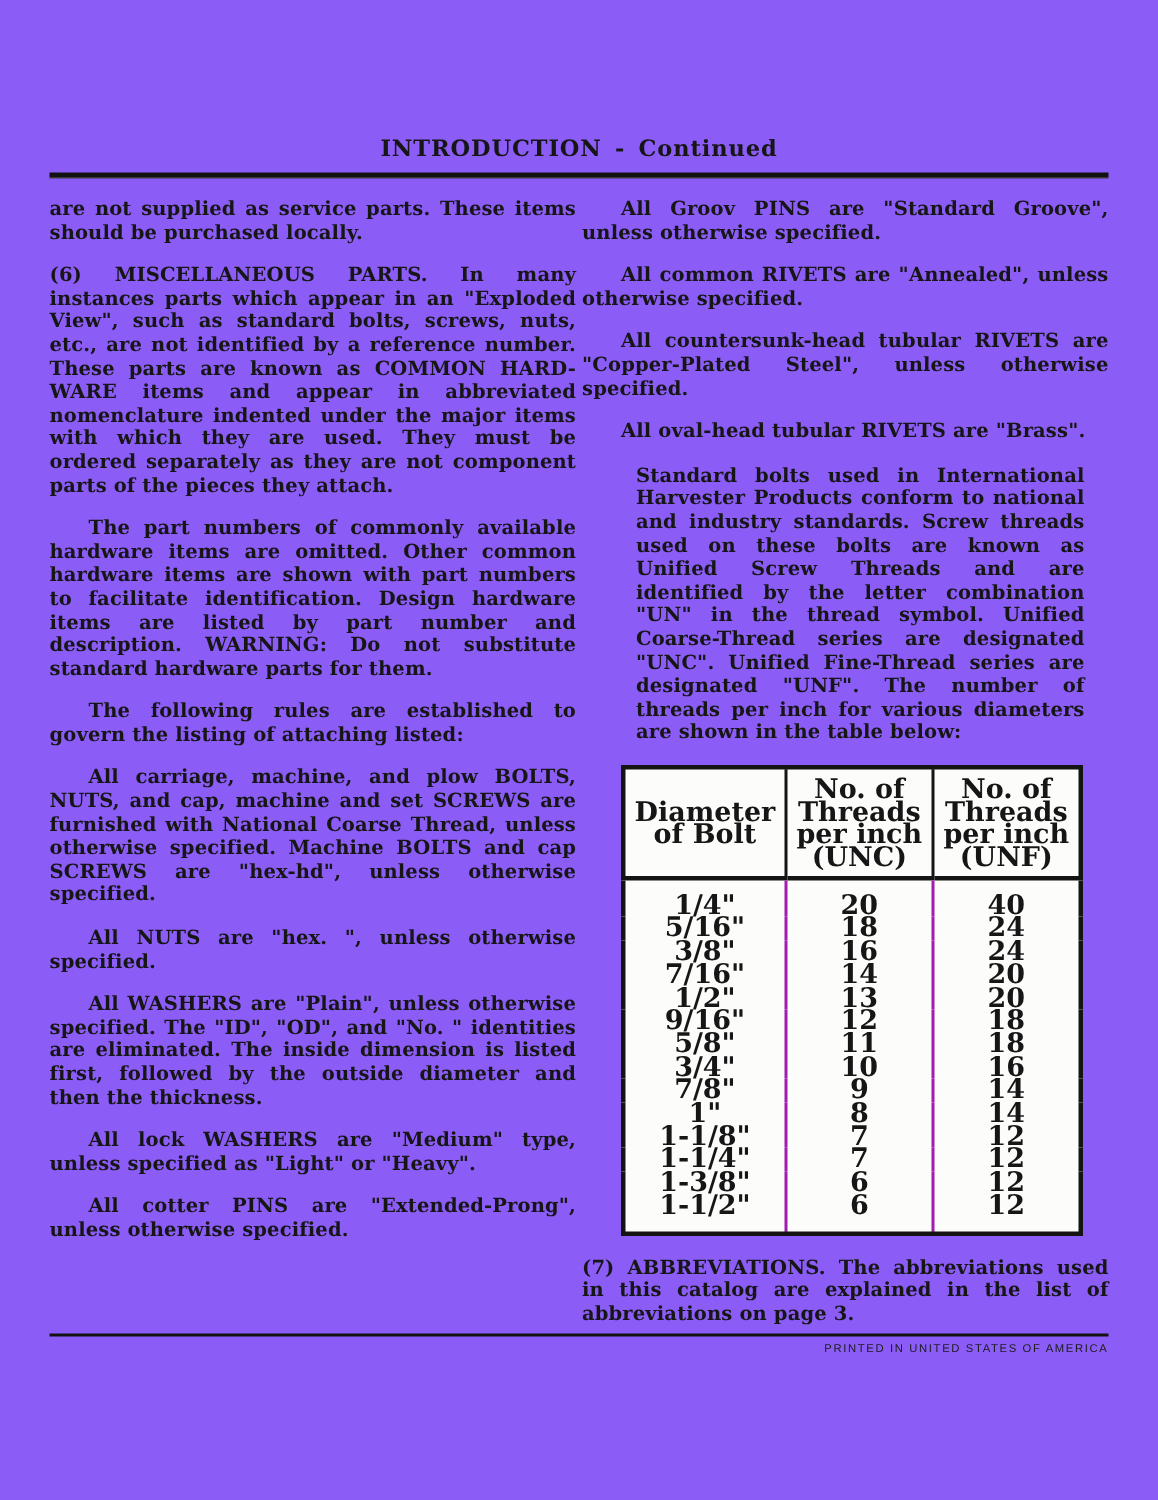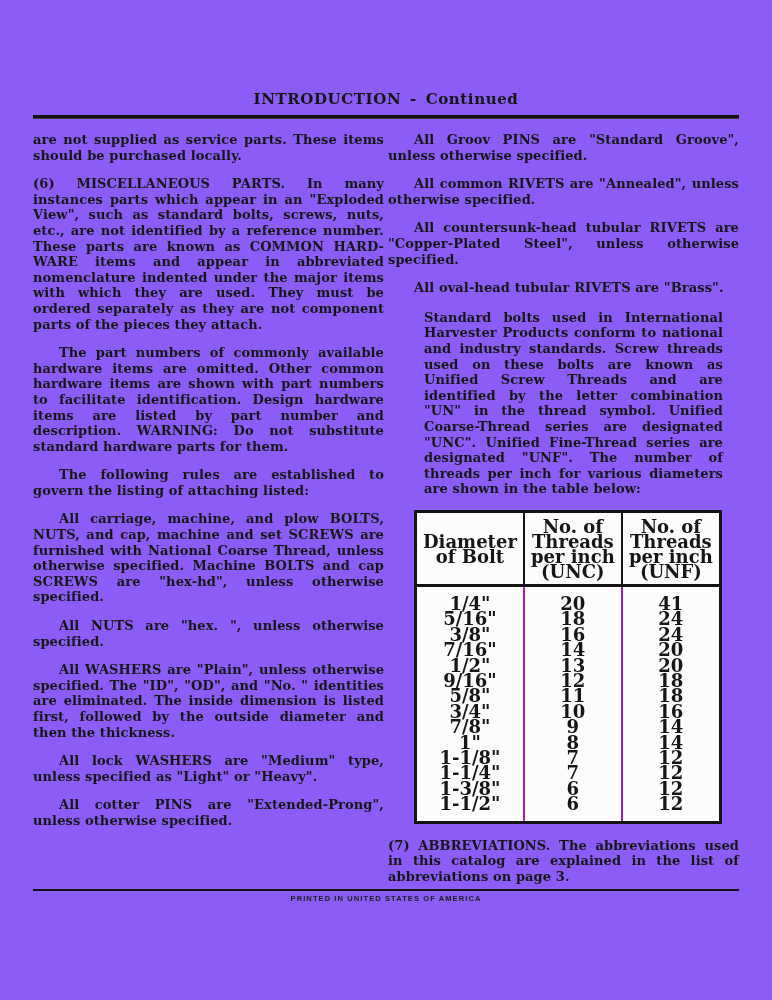--- a/index.html
+++ b/index.html
@@ -54,23 +54,23 @@
   .thread-table th:first-child{border-left:none;vertical-align:middle;min-width:82px;text-align:center;}
   .thread-table td{
     border-left:2px solid #a21caf;line-height:15.4px;padding:0 6px;
   }
   .thread-table td:first-child{border-left:none;}
   .thread-table tbody tr:first-child td{padding-top:9px;}
   .thread-table tbody tr:last-child td{padding-bottom:9px;}
   .footer{position:absolute;left:33px;right:33px;top:889px;}
   .footer-rule{border-top:2.5px solid #121212;height:0;}
   .footer-text{
-    margin-top:3px;text-align:center;
+    margin-top:3px;text-align:right;
     font-family:"Liberation Sans","DejaVu Sans",sans-serif;
-    font-size:7.5px;font-weight:bold;letter-spacing:1.1px;color:#1b1b1b;
+    font-size:7.5px;font-weight:normal;letter-spacing:1.1px;color:#1b1b1b;
   }
 </style>
 </head>
 <body>
 
 <div class="page">
 
   <div class="header">
     <div class="header-title">INTRODUCTION - Continued</div>
     <div class="header-rule"></div>
@@ -111,21 +111,21 @@
               <th>No. of
 Threads
 per inch
 (UNF)</th>
             </tr>
           </thead>
         <tbody>
             <tr>
               <td>1/4"</td>
               <td>20</td>
-              <td>41</td>
+              <td>40</td>
             </tr>
             <tr>
               <td>5/16"</td>
               <td>18</td>
               <td>24</td>
             </tr>
             <tr>
               <td>3/8"</td>
               <td>16</td>
               <td>24</td>

